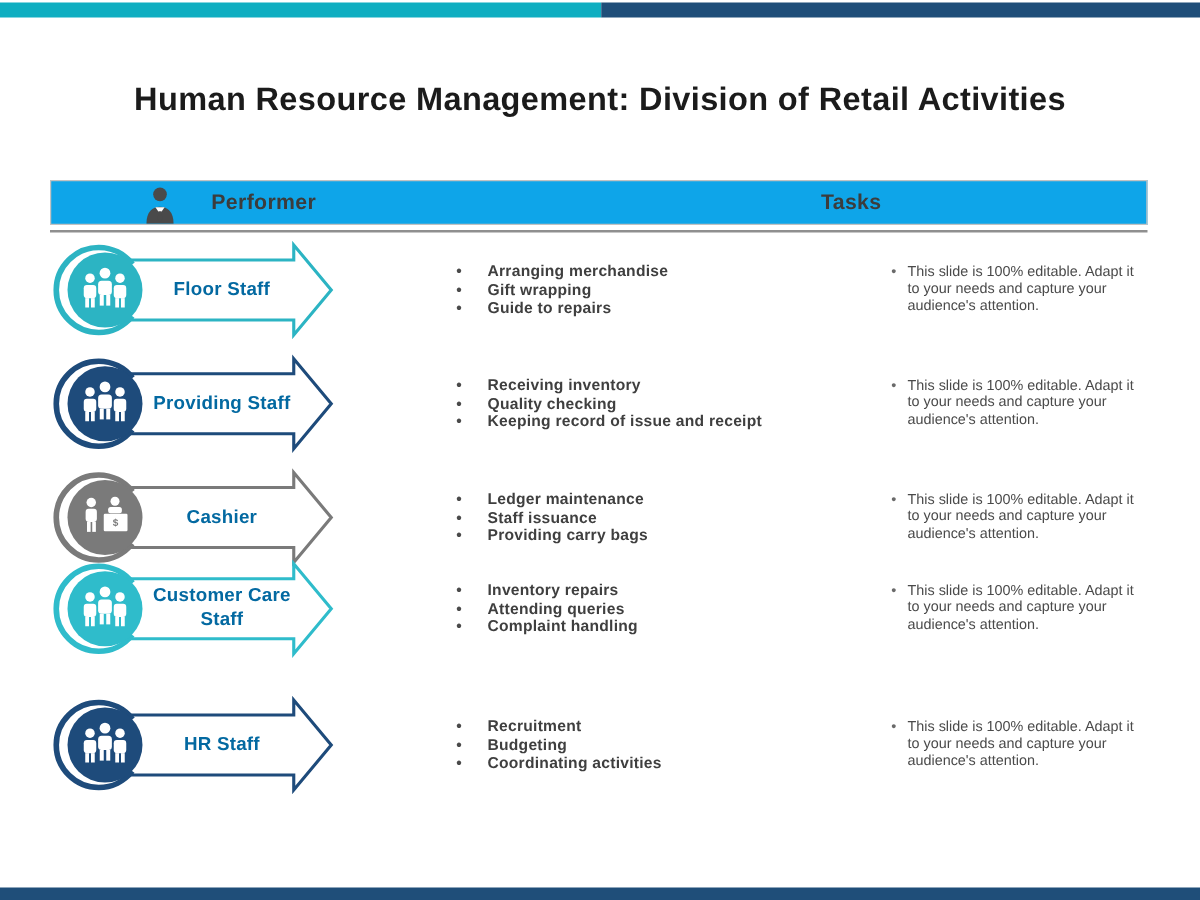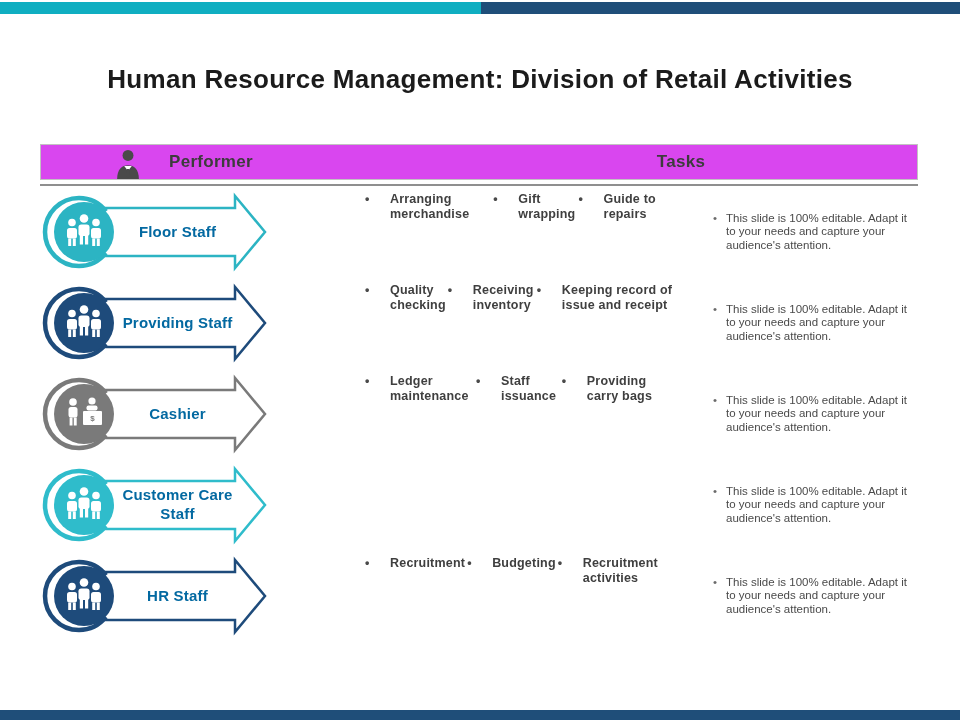--- a/index.html
+++ b/index.html
@@ -18,21 +18,21 @@
   .title {
     position: absolute; left: 0; right: 0; top: 36px;
     text-align: center;
     font-size: 26px; font-weight: bold; letter-spacing: .3px;
     color: #1b1b1b;
     margin-top: 28px;
   }
 
   .header-box {
     position: absolute; left: 40px; top: 144px; width: 878px; height: 36px;
-    border: 1px solid #c2c2c2; background: #d946ef;
+    border: 1px solid #c2c2c2; background: #0ea5e9;
   }
   .performer-icon { position: absolute; left: 74px; top: 3px; }
   .h-performer {
     position: absolute; left: 128px; top: 0; height: 34px; line-height: 34px;
     font-size: 17px; font-weight: bold; color: #3c3c3c; letter-spacing: .3px;
   }
   .h-tasks {
     position: absolute; left: 520px; top: 0; width: 240px; height: 34px; line-height: 34px;
     text-align: center; font-size: 17px; font-weight: bold; color: #3c3c3c; letter-spacing: .3px;
   }
@@ -42,21 +42,21 @@
 
   .row { position: absolute; left: 0; width: 960px; height: 80px; }
   .pennant { position: absolute; left: 40px; top: 0; width: 235px; height: 80px; }
   .label {
     position: absolute; left: 110px; top: 0; width: 135px; height: 80px;
     display: flex; align-items: center; justify-content: center; text-align: center;
     font-size: 15px; font-weight: bold; color: #0369a1; line-height: 1.25; letter-spacing: .2px;
   }
   ul.tasks {
     position: absolute; left: 363px; top: 0; width: 310px; height: 80px;
-    list-style: none; display: flex; justify-content: center;
+    list-style: none; display: flex; flex-direction: column; justify-content: center;
   }
   ul.tasks li {
     position: relative; padding-left: 27px;
     font-size: 12.5px; font-weight: bold; color: #3f3f3f; line-height: 14.6px; letter-spacing: .2px;
   }
   ul.tasks li::before { content: "•"; position: absolute; left: 2px; color: #4a4a4a; }
   ul.note {
     position: absolute; left: 712px; top: 0; width: 206px; height: 80px;
     list-style: none; display: flex; flex-direction: column; justify-content: center;
   }
@@ -153,22 +153,22 @@
         <rect x="29.6" y="43.5" width="2.9" height="8"></rect>
         <rect x="33.8" y="43.5" width="2.9" height="8"></rect>
         <circle cx="52" cy="27" r="3.6"></circle>
         <rect x="46.5" y="31.5" width="11" height="5" rx="2"></rect>
         <rect x="43" y="37" width="19" height="14" rx="1"></rect>
         <text class="dollar" x="52.5" y="47" text-anchor="middle" font-size="8" font-weight="bold" fill="#000" font-family="Liberation Sans, DejaVu Sans, sans-serif"></text>
       </g>
     </svg>
     <div class="label">Providing Staff</div>
     <ul class="tasks">
+        <li>Receiving inventory</li>
         <li>Quality checking</li>
-        <li>Receiving inventory</li>
         <li>Keeping record of issue and receipt</li>
       </ul>
     <ul class="note">
         <li>This slide is 100% editable. Adapt it to your needs and capture your audience's attention.</li>
       </ul>
   </div>
 
   <div class="row" style="top: 374px;">
     <svg class="pennant" viewBox="0 0 235 80">
       <polygon class="arrow" points="60,16 195,16 195,4 225,40 195,76 195,64 60,64" fill="#ffffff" stroke="#7A7A7A" stroke-width="2.5" stroke-linejoin="miter"></polygon>
@@ -203,21 +203,21 @@
     <ul class="tasks">
         <li>Ledger maintenance</li>
         <li>Staff issuance</li>
         <li>Providing carry bags</li>
       </ul>
     <ul class="note">
         <li>This slide is 100% editable. Adapt it to your needs and capture your audience's attention.</li>
       </ul>
   </div>
 
-  <div class="row" style="top: 465px;">
+  <div class="row" style="top: 447px;">
     <svg class="pennant" viewBox="0 0 235 80">
       <polygon class="arrow" points="60,16 195,16 195,4 225,40 195,76 195,64 60,64" fill="#ffffff" stroke="#2FBCCB" stroke-width="2.5" stroke-linejoin="miter"></polygon>
       <circle class="ring" cx="39" cy="40" r="34" fill="none" stroke="#2FBCCB" stroke-width="4.5" stroke-dasharray="168.6 45" stroke-dashoffset="-22.5"></circle>
       <circle class="disc" cx="44" cy="40" r="30" fill="#2FBCCB"></circle>
       <g class="icon-people" fill="#ffffff">
         <circle cx="32" cy="30.5" r="3.8"></circle>
         <rect x="27" y="36" width="10" height="10.5" rx="2.5"></rect>
         <rect x="28.2" y="46.5" width="3" height="7.5"></rect>
         <rect x="32.8" y="46.5" width="3" height="7.5"></rect>
         <circle cx="44" cy="26.5" r="4.3"></circle>
@@ -234,20 +234,25 @@
         <rect x="28.5" y="33" width="9" height="10.5" rx="2.5"></rect>
         <rect x="29.6" y="43.5" width="2.9" height="8"></rect>
         <rect x="33.8" y="43.5" width="2.9" height="8"></rect>
         <circle cx="52" cy="27" r="3.6"></circle>
         <rect x="46.5" y="31.5" width="11" height="5" rx="2"></rect>
         <rect x="43" y="37" width="19" height="14" rx="1"></rect>
         <text class="dollar" x="52.5" y="47" text-anchor="middle" font-size="8" font-weight="bold" fill="#000" font-family="Liberation Sans, DejaVu Sans, sans-serif"></text>
       </g>
     </svg>
     <div class="label">Customer Care Staff</div>
+    <ul class="tasks">
+        <li>Inventory repairs</li>
+        <li>Attending queries</li>
+        <li>Complaint handling</li>
+      </ul>
     <ul class="note">
         <li>This slide is 100% editable. Adapt it to your needs and capture your audience's attention.</li>
       </ul>
   </div>
 
   <div class="row" style="top: 556px;">
     <svg class="pennant" viewBox="0 0 235 80">
       <polygon class="arrow" points="60,16 195,16 195,4 225,40 195,76 195,64 60,64" fill="#ffffff" stroke="#1E4B7B" stroke-width="2.5" stroke-linejoin="miter"></polygon>
       <circle class="ring" cx="39" cy="40" r="34" fill="none" stroke="#1E4B7B" stroke-width="4.5" stroke-dasharray="168.6 45" stroke-dashoffset="-22.5"></circle>
       <circle class="disc" cx="44" cy="40" r="30" fill="#1E4B7B"></circle>
@@ -273,21 +278,21 @@
         <circle cx="52" cy="27" r="3.6"></circle>
         <rect x="46.5" y="31.5" width="11" height="5" rx="2"></rect>
         <rect x="43" y="37" width="19" height="14" rx="1"></rect>
         <text class="dollar" x="52.5" y="47" text-anchor="middle" font-size="8" font-weight="bold" fill="#000" font-family="Liberation Sans, DejaVu Sans, sans-serif"></text>
       </g>
     </svg>
     <div class="label">HR Staff</div>
     <ul class="tasks">
         <li>Recruitment</li>
         <li>Budgeting</li>
-        <li>Recruitment activities</li>
+        <li>Coordinating activities</li>
       </ul>
     <ul class="note">
         <li>This slide is 100% editable. Adapt it to your needs and capture your audience's attention.</li>
       </ul>
   </div>
 </div>
 
 <div class="bottombar" style="background: rgb(31, 78, 121);"></div>
 
 </body></html>

